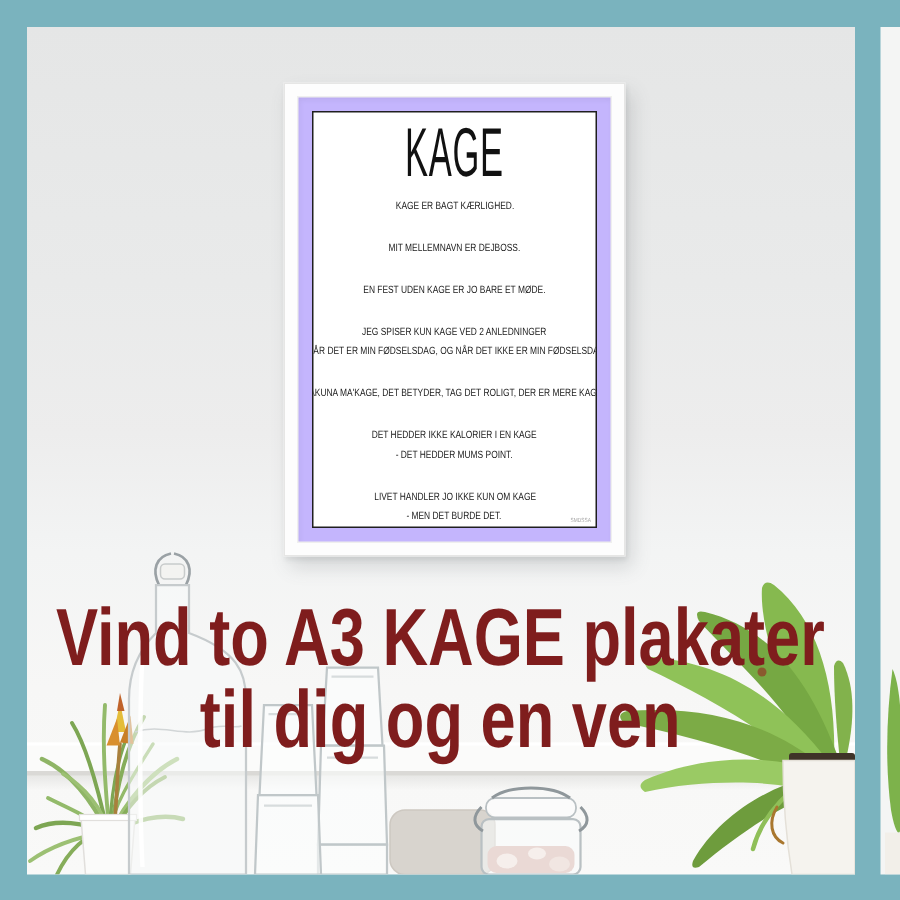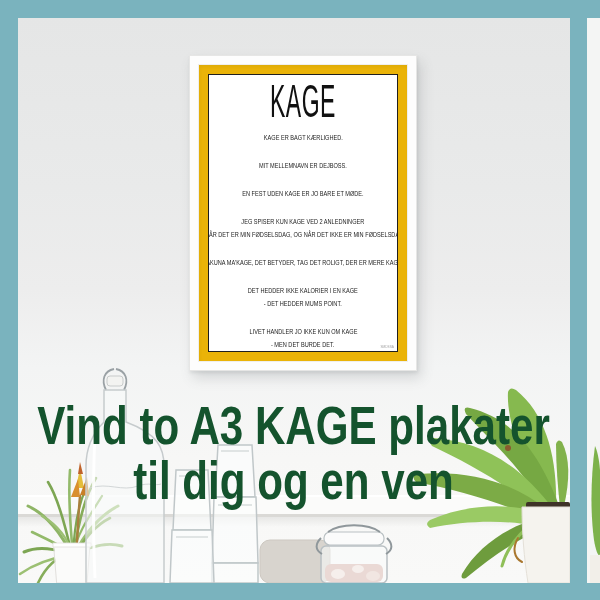--- a/index.html
+++ b/index.html
@@ -13,21 +13,21 @@
     position:absolute;left:18px;top:18px;width:552px;height:565px;overflow:hidden;
     background:linear-gradient(180deg,#e5e6e6 0%,#e9eaea 30%,#ededed 48%,#f3f4f4 62%,#f7f7f6 78%,#f9f9f8 100%);
   }
   
   .frame{
     position:absolute;left:171px;top:37px;width:228px;height:316px;
     background:#fdfdfd;border:1px solid #e6e6e5;box-sizing:border-box;
     box-shadow:4px 7px 12px rgba(90,95,98,.20),1px 2px 3px rgba(90,95,98,.12);
   }
   .mat{
-    position:absolute;inset:8px;background:#eab308;
+    position:absolute;inset:8px;background:#c4b5fd;
     box-shadow:inset 0 0 0 1px #efefee, inset 1px 2px 4px rgba(0,0,0,.07);
     text-align:right;
   }
   .paper{
     position:absolute;inset:10px;border:1px solid #1f1f1f;background:#ffffff;
     display:flex;flex-direction:column;align-items:center;overflow:hidden;
   }
   .ptitle{
     margin-top:4px;white-space:nowrap;color:#111;
     font-size:46px;line-height:44px;font-weight:400;letter-spacing:1px;
@@ -40,21 +40,21 @@
     transform:scaleX(.8);transform-origin:center;
   }
   .wmark{
     position:absolute;right:3px;bottom:2px;font-size:4px;line-height:4px;
     color:#a3a3a3;transform:scaleX(.8);transform-origin:right;
   }
   
   .overlay{
     position:absolute;left:18px;top:398px;width:552px;
     display:flex;flex-direction:column;align-items:center;
-    color:#14532d;pointer-events:none;
+    color:#7f1d1d;pointer-events:none;
   }
   .ovl-line{
     white-space:nowrap;font-size:54px;line-height:55px;font-weight:700;
     transform:scaleX(.78);transform-origin:center;
   }
   
   .sliver{position:absolute;left:587px;top:18px;width:13px;height:565px;background:#f4f5f4;overflow:hidden;}
   .scene{position:absolute;left:0;top:0;}
 </style>
 </head>

